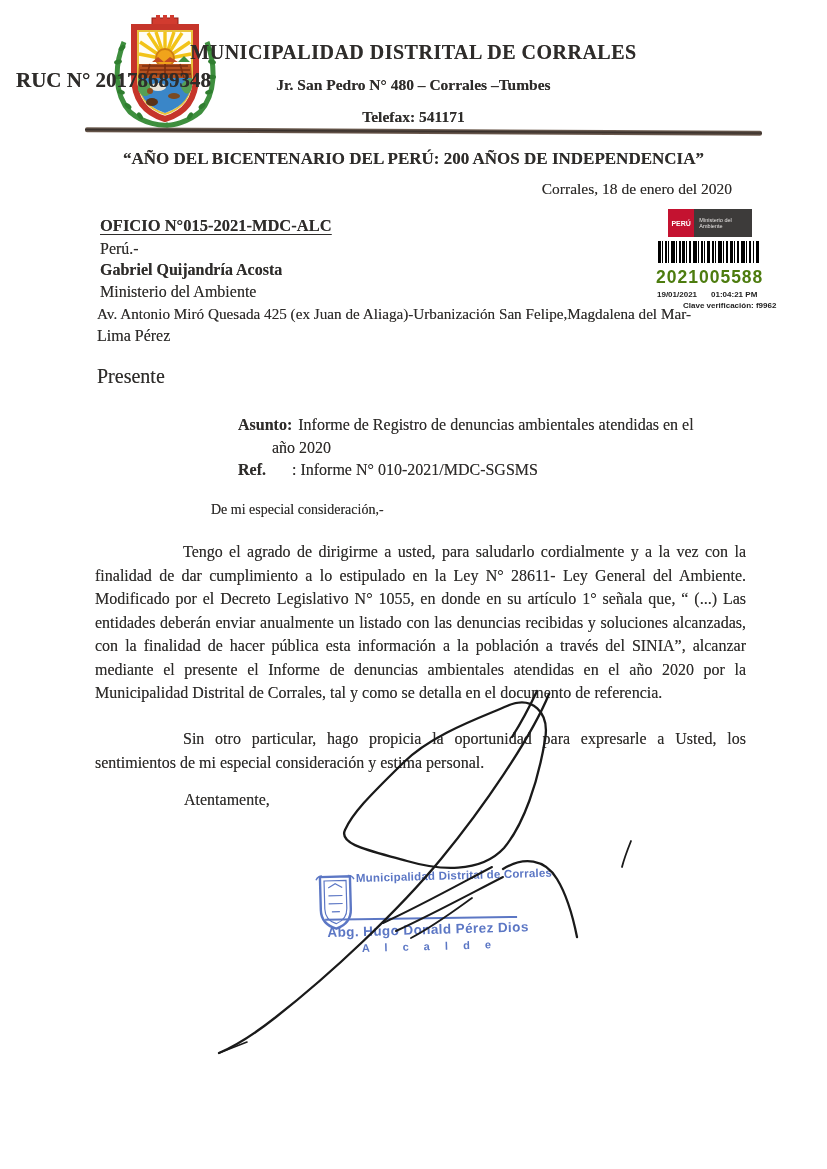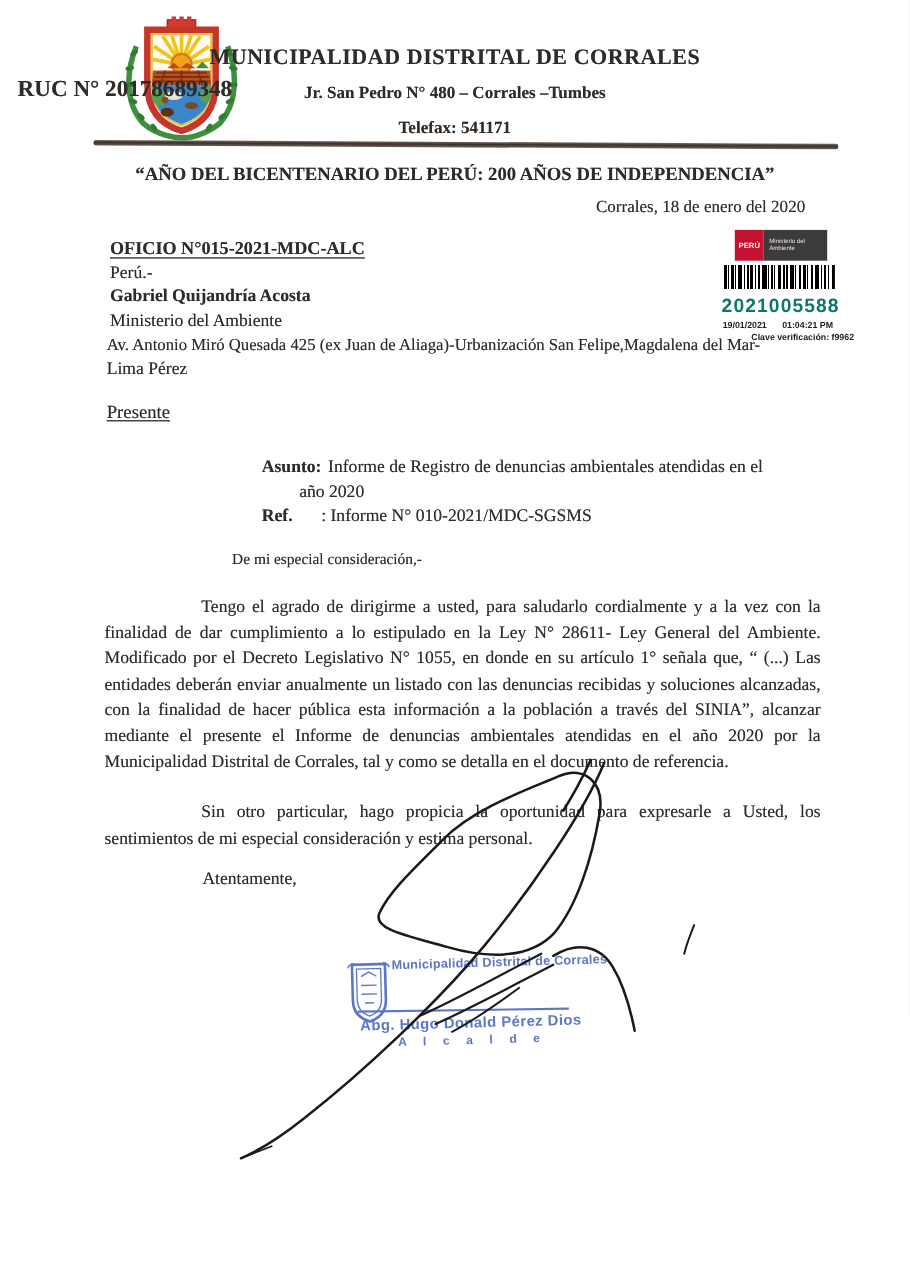--- a/index.html
+++ b/index.html
@@ -25,32 +25,32 @@
   .dateline{right:95px;top:180px;font-size:15.5px;}
 
   
   .rcpt{left:655px;top:209px;width:112px;font-family:"Liberation Sans","DejaVu Sans",sans-serif;}
   .rcpt-logo{display:flex;margin-left:13px;height:28px;width:84px;}
   .rcpt-logo .red{width:28px;background:#c41230;color:#fff;display:flex;align-items:center;justify-content:center;
      font-size:7px;font-weight:bold;}
   .rcpt-logo .dark{width:56px;background:#3d3b3a;color:#e8e6e4;font-size:5.5px;line-height:6.5px;
      display:flex;align-items:center;padding-left:5px;}
   .rcpt-barcode{margin:4px 0 0 3px;}
-  .rcpt-number{margin-left:1px;font-weight:bold;font-size:17.5px;letter-spacing:1px;color:#0f766e;}
+  .rcpt-number{margin-left:1px;font-weight:bold;font-size:17.5px;letter-spacing:1px;color:#4d7c0f;}
   .rcpt-times{display:flex;gap:14px;margin:2px 0 0 2px;font-size:8px;font-weight:bold;color:#222;}
   .rcpt-clave{margin:2px 0 0 28px;font-size:8px;font-weight:bold;color:#222;white-space:nowrap;}
 
   
   .oficio{left:100px;top:216px;font-weight:bold;font-size:16.5px;text-decoration:underline;text-underline-offset:3px;text-align:right;}
   .senor{left:100px;top:240px;font-size:16px;}
   .rname{left:100px;top:261px;font-weight:bold;font-size:16px;}
   .rinst{left:100px;top:283px;font-size:16px;}
   .raddr1{left:97px;top:305px;font-size:15.2px;white-space:nowrap;}
   .raddr2{left:97px;top:327px;font-size:16px;}
-  .presente{left:97px;top:365px;font-size:17px;text-decoration:underline;text-underline-offset:2px;}
+  .presente{left:97px;top:365px;font-size:20px;text-underline-offset:2px;}
 
   .asunto1{left:238px;top:416px;font-size:16px;width:520px;}
   .asunto1 b{margin-right:6px;}
   .asunto2{left:272px;top:439px;font-size:16px;}
   .refline{left:238px;top:461px;font-size:16px;}
   .refline .reftext{margin-left:26px;}
 
   .greeting{left:183px;top:502px;font-size:14px;margin-left:28px;}
   .para{left:95px;width:651px;font-size:16px;line-height:23.5px;text-align:justify;text-indent:88px;}
   .p1{top:540px;}

